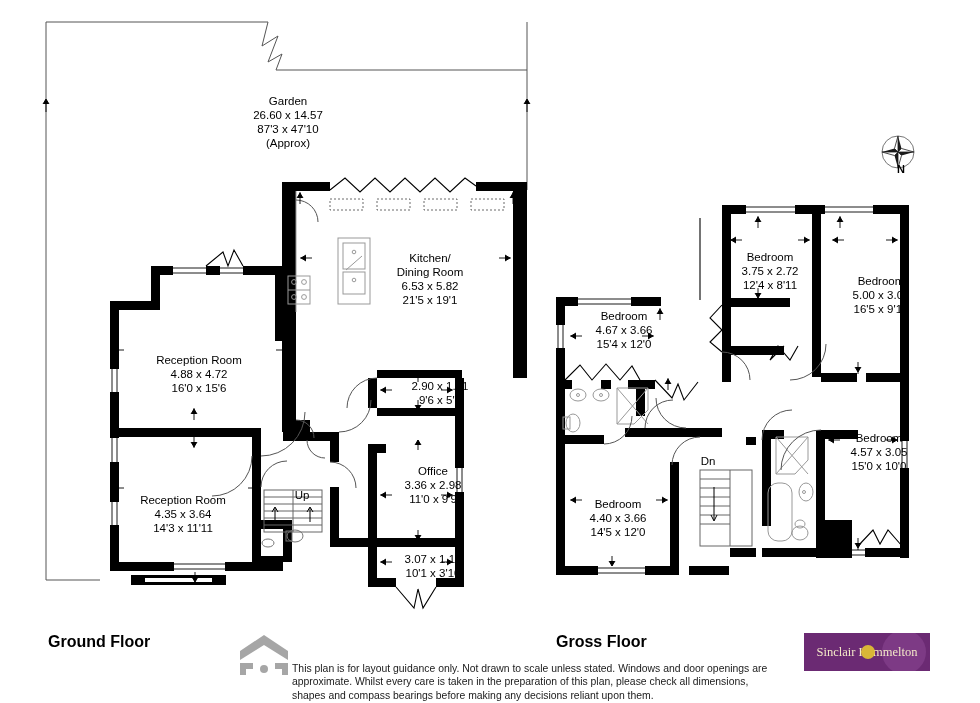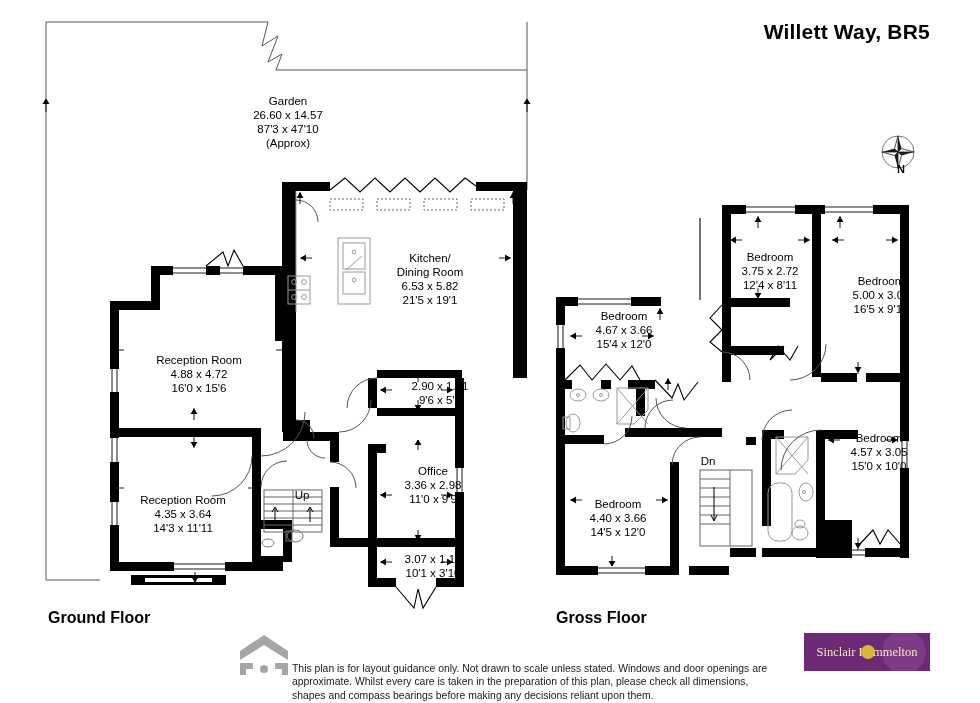--- a/index.html
+++ b/index.html
@@ -39,20 +39,21 @@
     font-size: 13.5px;
     font-weight: normal;
     text-align: right;
     white-space: nowrap;
   }
   .floor-label {
     position: absolute;
     font-size: 16px;
     font-weight: bold;
     white-space: nowrap;
+    margin-top: 24px;
   }
   #label-ground { left: 48px; top: 609px; }
   #label-first  { left: 556px; top: 609px; }
 
   .svg-layer {
     position: absolute;
     left: 0; top: 0;
     width: 980px; height: 703px;
   }
 
@@ -119,21 +120,20 @@
     left: 897px; top: 163px;
     font-size: 11px;
     font-weight: bold;
   }
 </style>
 </head>
 <body>
 
 <div id="plan-root">
 
-  <div class="hdr-title">Willett Way, BR5</div>
 
   <svg class="svg-layer" viewBox="0 0 980 703">
     <defs>
       <g id="win">
         <rect x="0" y="0" width="10" height="10" fill="#fff" stroke="#000" stroke-width="1"></rect>
       </g>
     </defs>
 
     <g stroke="#555" stroke-width="1" fill="none">
       <path d="M46 22 L 268 22"></path>

